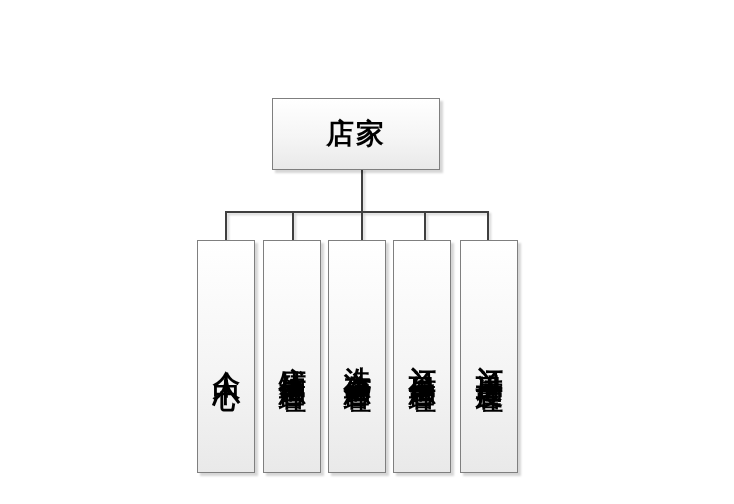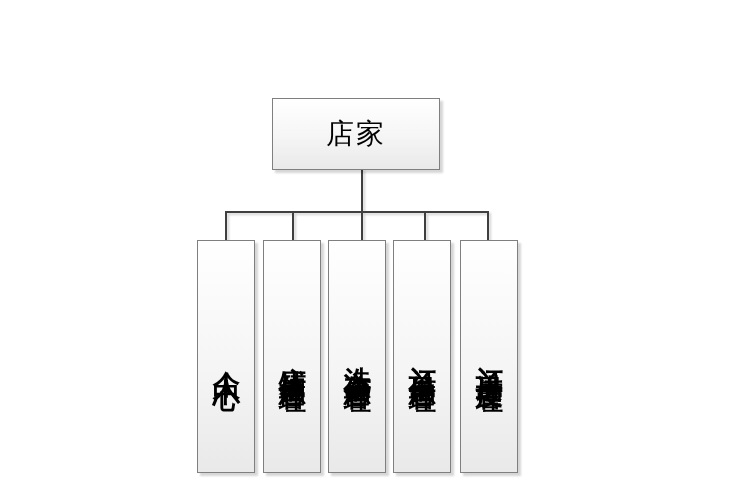--- a/index.html
+++ b/index.html
@@ -38,21 +38,21 @@
     color: #000000;
   }
   .node.root {
     left: 272px;
     top: 98px;
     width: 168px;
     height: 72px;
   }
   .node.root .label {
     font-size: 28px;
-    font-weight: normal;
+    font-weight: bold;
     letter-spacing: 2px;
     white-space: nowrap;
   }
   .node.child {
     top: 240px;
     width: 58px;
     height: 233px;
   }
   .node.child .label {
     writing-mode: vertical-rl;

